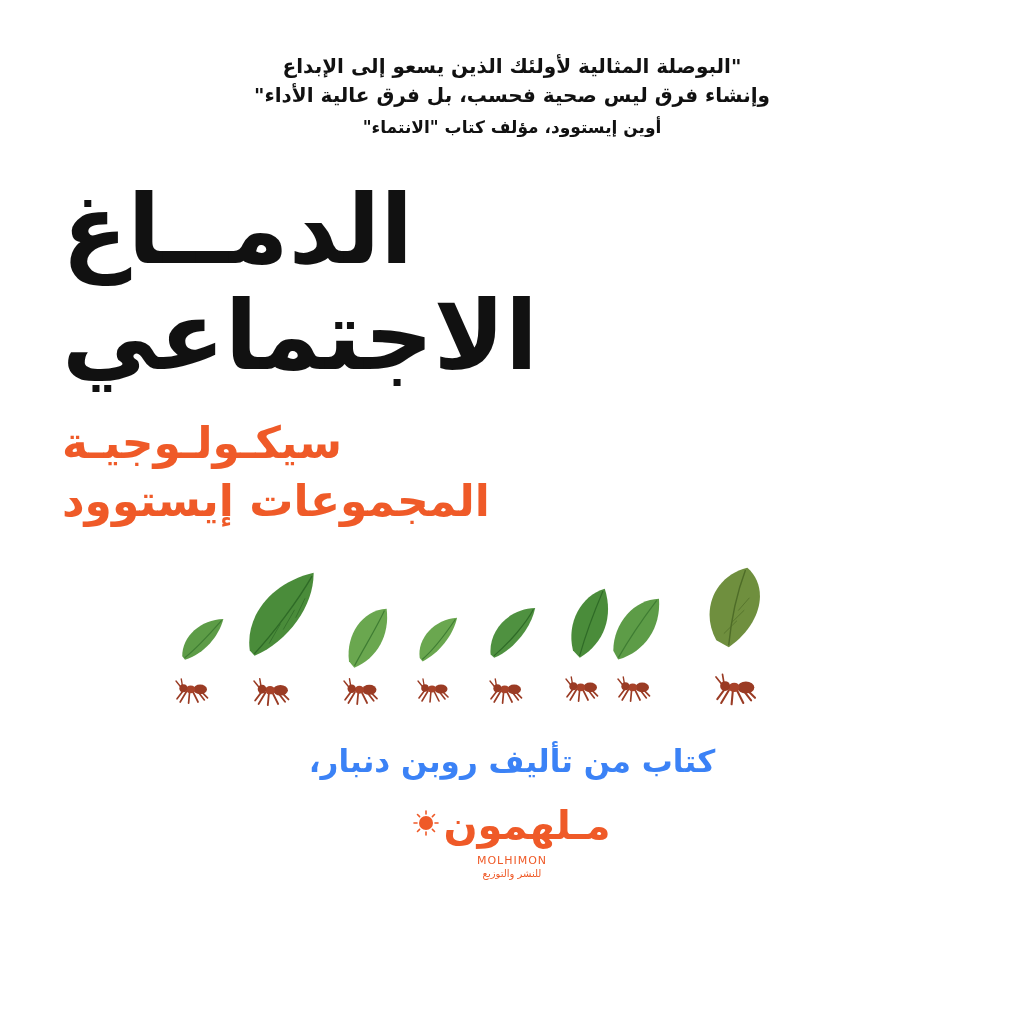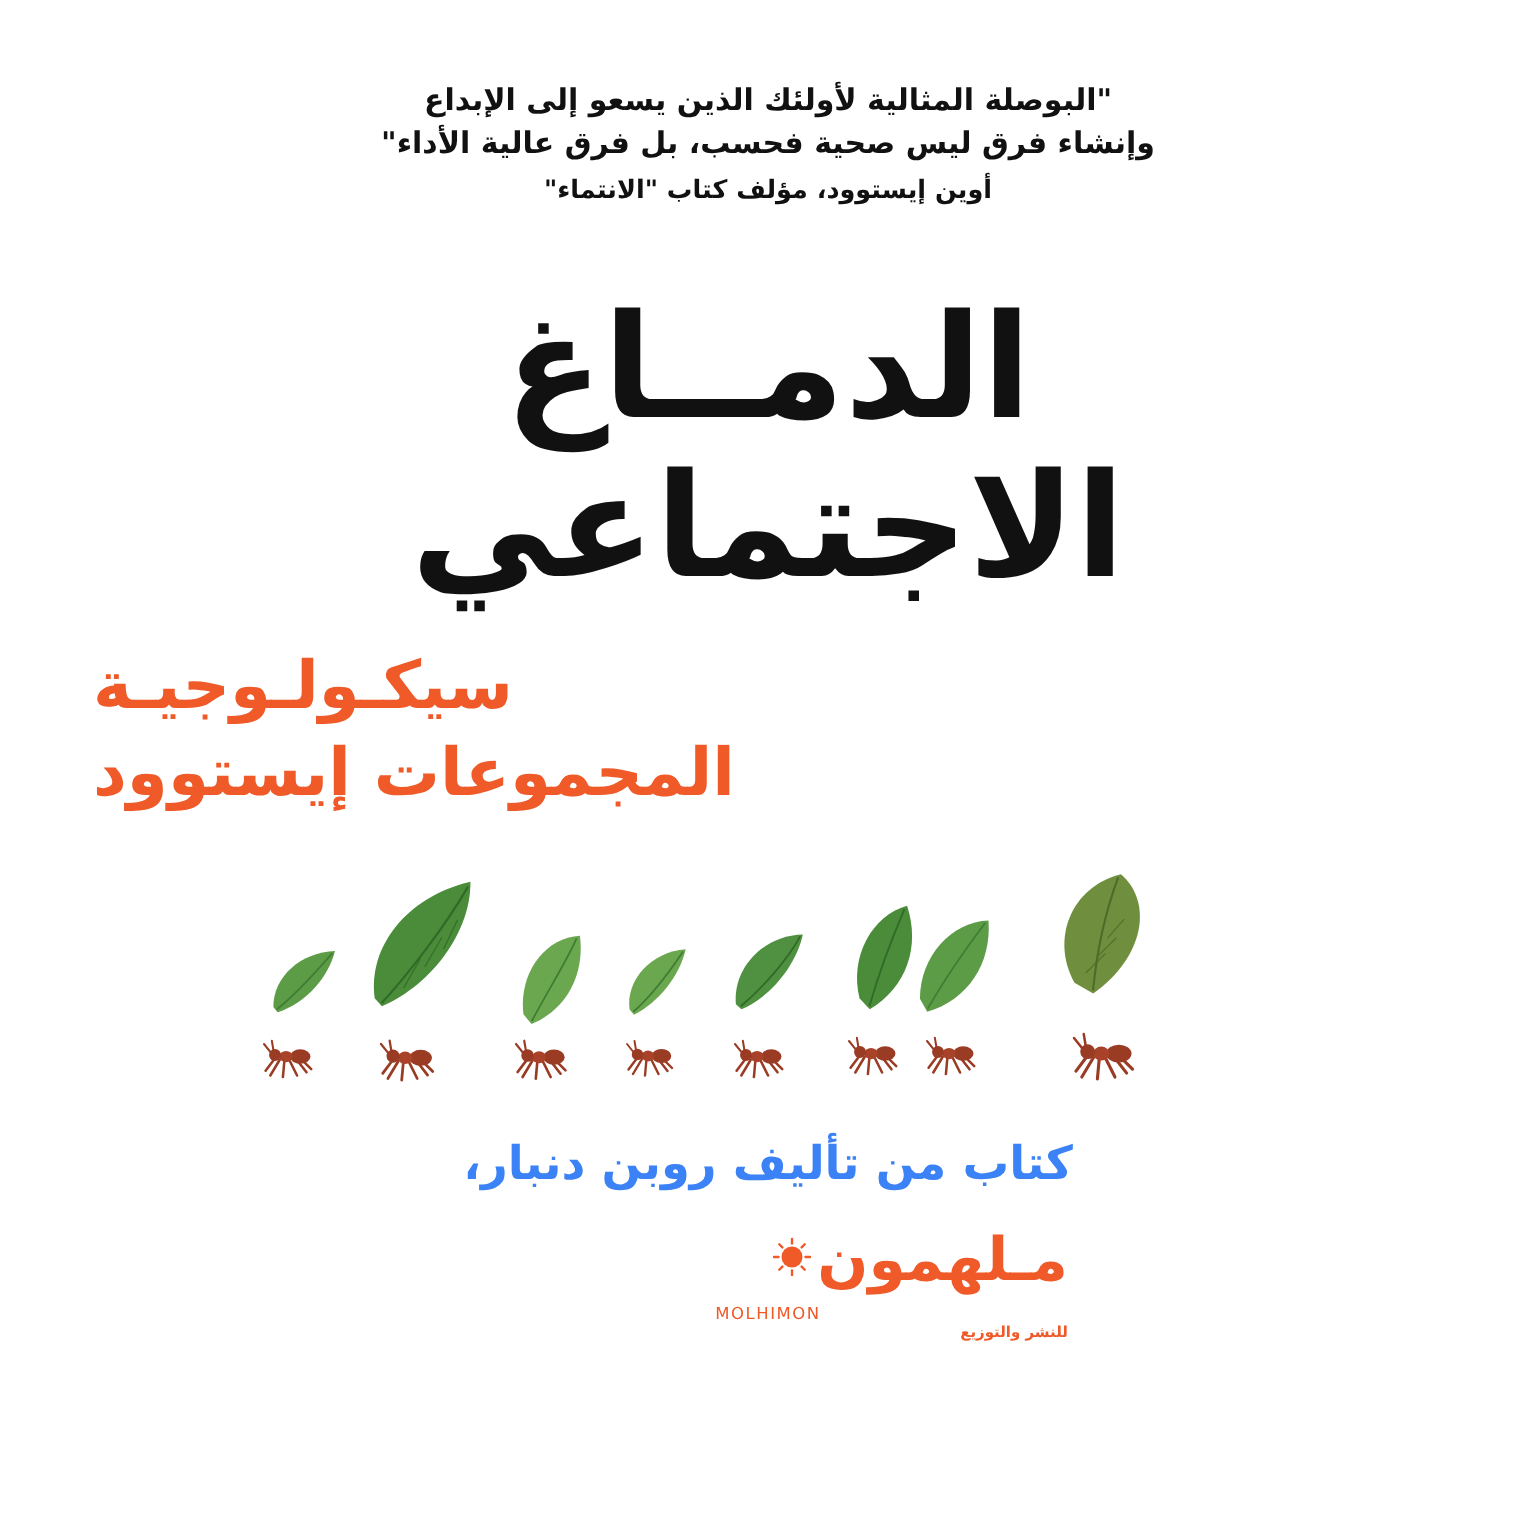--- a/index.html
+++ b/index.html
@@ -40,22 +40,22 @@
   }
   .endorsement-attrib {
     margin-top: 7px;
     font-size: 17px;
     font-weight: 700;
     color: #111111;
   }
 
   
   .title-block {
-    margin-top: 57px;
-    text-align: center;
+    margin-top: 42px;
+    text-align: left;
     width: 900px;
   }
   .title-line {
     font-size: 96px;
     font-weight: 700;
     line-height: 1.08;
     color: #111111;
     letter-spacing: 2px;
   }
   .title-line.second {
@@ -118,28 +118,28 @@
   .pub-latin {
     margin-top: 9px;
     font-size: 11px;
     font-weight: 400;
     color: #ef5a28;
     letter-spacing: 1px;
   }
   .pub-sub {
     margin-top: 1px;
     font-size: 10px;
-    font-weight: 700;
+    font-weight: 400;
     color: #ef5a28;
     letter-spacing: 0.5px;
-    text-align: right;
   }
   .pub-logo-row {
     display: flex;
     align-items: center;
+    justify-content: center;
     gap: 4px;
   }
 </style>
 </head>
 <body>
 
 <div class="cover">
 
   <div class="endorsement">
     <div class="endorsement-line">"البوصلة المثالية لأولئك الذين يسعو إلى الإبداع</div>

